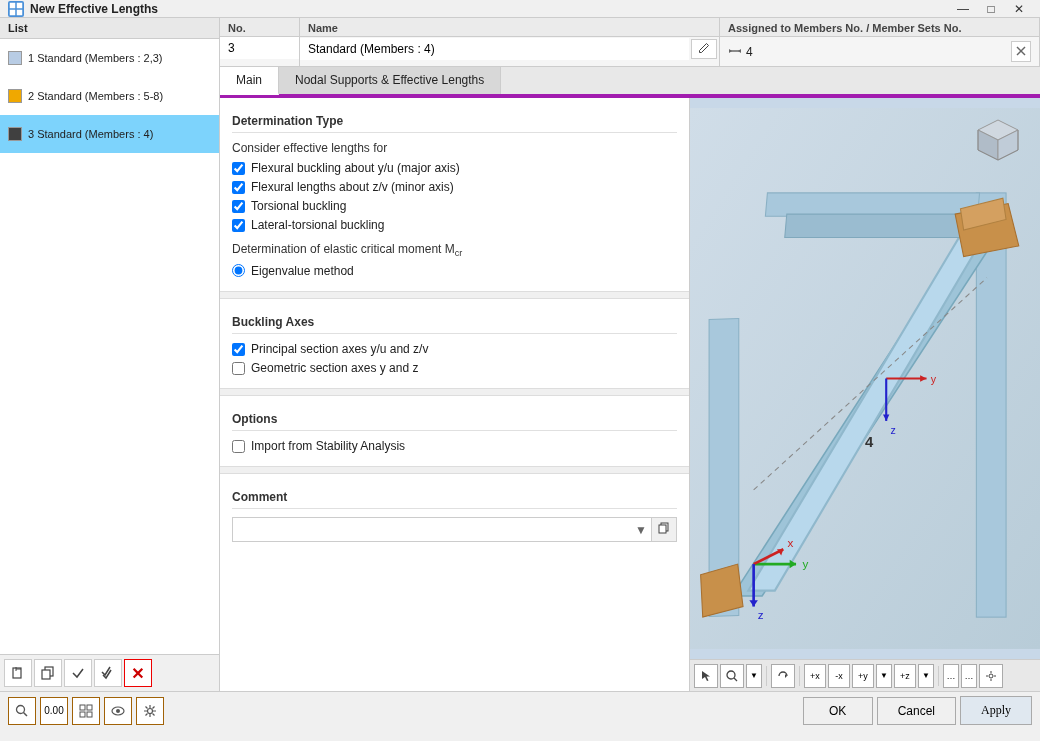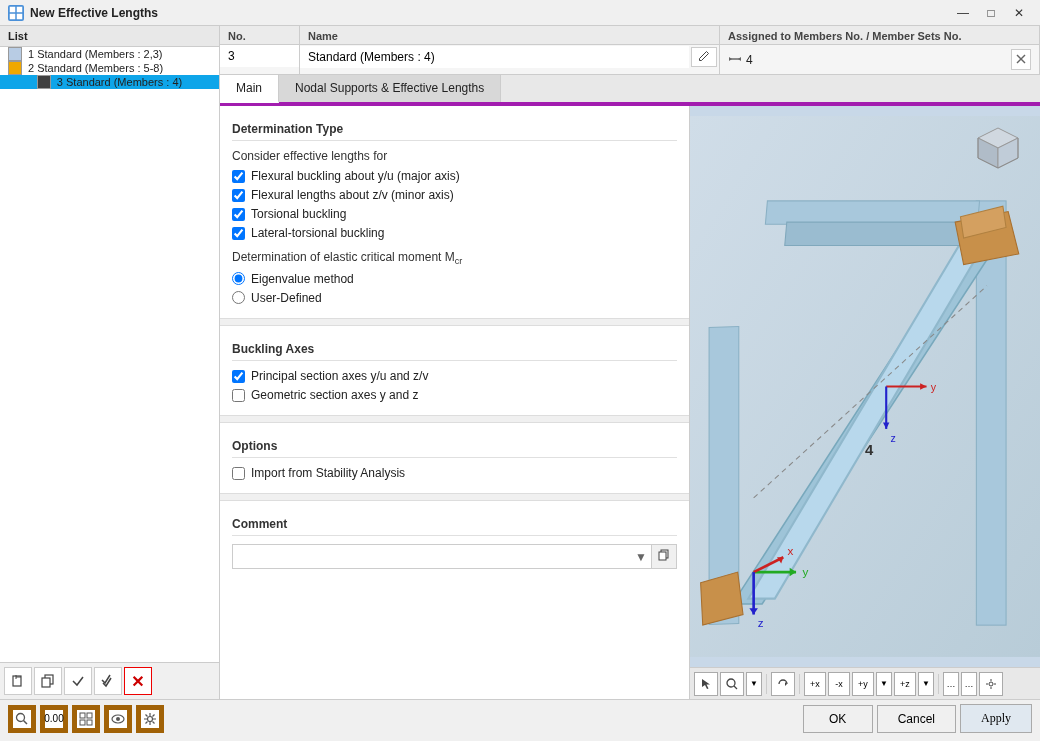--- a/index.html
+++ b/index.html
@@ -1,39 +1,39 @@
 <!DOCTYPE html>
 <html><head>
   <meta charset="utf-8">
   <style>
     * { box-sizing: border-box; margin: 0; padding: 0; }
     body { font-family: 'Segoe UI', Arial, sans-serif; font-size: 12px; background: #f0f0f0; color: #222; width: 1040px; height: 741px; overflow: hidden; }
 
     
-    .titlebar { background: #f0f0f0; border-bottom: 1px solid #ccc; display: flex; align-items: center; padding: 4px 8px; height: 26px; }
+    .titlebar { background: #f0f0f0; border-bottom: 1px solid #ccc; display: flex; align-items: center; padding: 4px 8px; height: 18px; }
     .titlebar-icon { width: 16px; height: 16px; background: #4a90d9; border-radius: 2px; margin-right: 6px; font-size: 10px; display: flex; align-items: center; justify-content: center; color: white; }
     .titlebar-title { flex: 1; font-size: 12px; font-weight: 600; }
     .titlebar-controls { display: flex; gap: 2px; }
     .titlebar-btn { width: 26px; height: 20px; background: transparent; border: none; cursor: pointer; display: flex; align-items: center; justify-content: center; font-size: 12px; color: #333; }
 
     
     .main-layout { display: flex; flex-direction: column; height: calc(741px - 30px); }
     .content-area { display: flex; flex: 1; overflow: hidden; }
 
     
     .left-panel { width: 220px; background: white; border-right: 1px solid #ccc; display: flex; flex-direction: column; }
     .panel-header { background: #e8e8e8; padding: 4px 8px; font-weight: 600; border-bottom: 1px solid #ccc; font-size: 11px; }
     .list-items { flex: 1; overflow-y: auto; }
-    .list-item { display: flex; align-items: center; padding: 0 8px; cursor: pointer; font-size: 11px; }
-    .list-item.selected { background: #0ea5e9; justify-content: center; }
+    .list-item { display: flex; align-items: center; padding: 12px 8px; cursor: pointer; font-size: 11px; }
+    .list-item.selected { background: #7dd3fc; }
     .list-item-color { width: 14px; height: 14px; margin-right: 6px; flex-shrink: 0; border: 1px solid #999; }
     .left-toolbar { display: flex; align-items: center; padding: 4px; border-top: 1px solid #ccc; background: #f0f0f0; flex-wrap: wrap; gap: 2px; }
     .toolbar-btn { width: 28px; height: 28px; border: 1px solid #ccc; background: white; cursor: pointer; display: flex; align-items: center; justify-content: center; font-size: 14px; }
     .toolbar-btn.delete { border-color: #e00; }
-    .bottom-toolbar-btn { width: 28px; height: 28px; border: 5px solid #a16207; background: white; cursor: pointer; display: flex; align-items: center; justify-content: center; font-size: 12px; }
+    .bottom-toolbar-btn { width: 28px; height: 28px; border: 1px solid #a16207; background: white; cursor: pointer; display: flex; align-items: center; justify-content: center; font-size: 12px; }
 
     
     .right-area { flex: 1; display: flex; flex-direction: column; overflow: hidden; }
 
     
     .top-fields { display: flex; align-items: stretch; border-bottom: 1px solid #ccc; background: #f5f5f5; }
     .field-group { display: flex; flex-direction: column; border-right: 1px solid #ccc; }
     .field-label { font-size: 11px; font-weight: 600; color: #444; padding: 4px 8px 2px 8px; background: #ebebeb; border-bottom: 1px solid #ccc; }
     .field-input { padding: 4px 8px; background: white; border: none; font-size: 12px; }
     .field-input input { border: none; outline: none; font-size: 12px; background: transparent; width: 100%; }
@@ -216,24 +216,20 @@
               <label for="lateral">Lateral-torsional buckling</label>
             </div>
             <div style="margin-top:10px;">
               <div class="form-label">
                 <span>Determination of elastic critical moment M</span><span style="font-size:9px;vertical-align:sub;">cr</span>
               </div>
               <div class="radio-row">
                 <input type="radio" id="eigenvalue" name="mcr" checked="" style="">
                 <label for="eigenvalue">Eigenvalue method</label>
               </div>
-              <div class="radio-row">
-                <input type="radio" id="user_defined" name="mcr" style="">
-                <label for="user_defined">User-Defined</label>
-              </div>
             </div>
           </div>
 
           <div class="section-divider"></div>
 
           <div class="section">
             <div class="section-title">Buckling Axes</div>
             <div class="checkbox-row">
               <input type="checkbox" id="principal" checked="" style="">
               <label for="principal">Principal section axes y/u and z/v</label>

